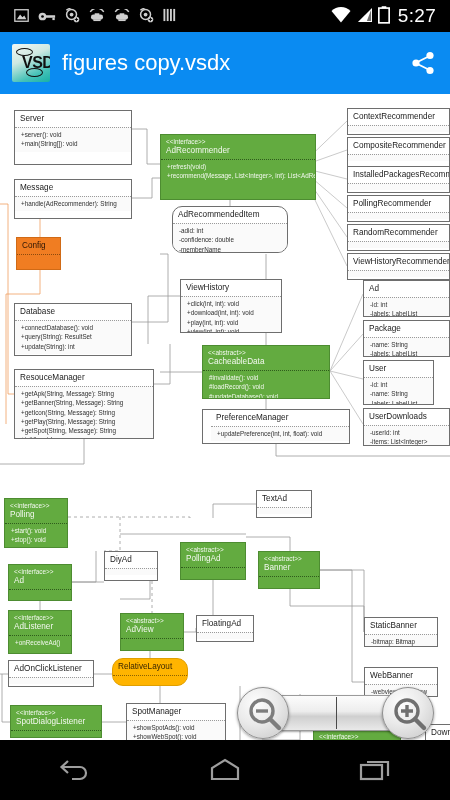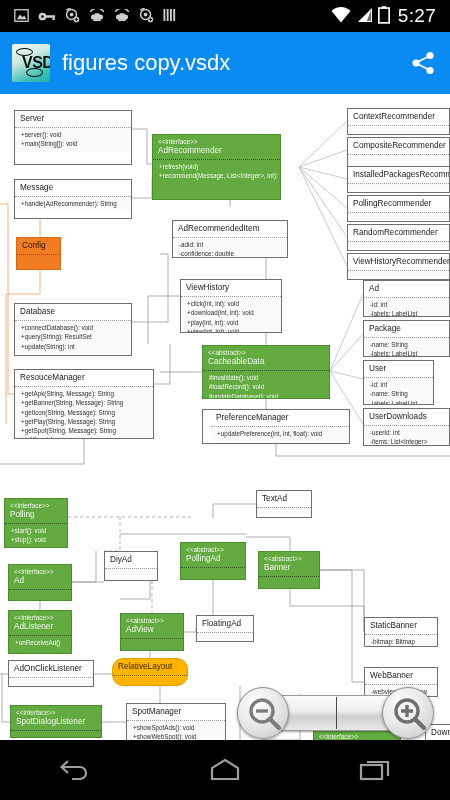--- a/index.html
+++ b/index.html
@@ -281,31 +281,31 @@
         </div>
         <div class="bd">
           <div class="mb">+getApk(String, Message): String</div>
           <div class="mb">+getBanner(String, Message): String</div>
           <div class="mb">+getIcon(String, Message): String</div>
           <div class="mb">+getPlay(String, Message): String</div>
           <div class="mb">+getSpot(String, Message): String</div>
           <div class="mb">+init(): void</div>
         </div>
       </div>
-      <div class="box green" style="left: 152px; top: 40px; width: 129px; height: 66px;">
+      <div class="box green" style="left: 160px; top: 40px; width: 156px; height: 66px;">
         <div class="hd">
           <div class="st">&lt;&lt;interface&gt;&gt;</div>
           <div class="nm">AdRecommender</div>
         </div>
         <div class="bd">
           <div class="mb">+refresh(void)</div>
           <div class="mb">+recommend(Message, List&lt;Integer&gt;, int): List&lt;AdRecommendedItem&gt;</div>
         </div>
       </div>
-      <div class="box " style="left: 172px; top: 126px; width: 116px; height: 38px;">
+      <div class="box " style="left: 172px; top: 112px; width: 116px; height: 47px; border-radius: 10px;">
         <div class="hd">
           <div class="nm">AdRecommendedItem</div>
         </div>
         <div class="bd">
           <div class="mb">-adid: int</div>
           <div class="mb">-confidence: double</div>
           <div class="mb">-memberName</div>
         </div>
       </div>
       <div class="box " style="left: 180px; top: 185px; width: 102px; height: 54px;">

